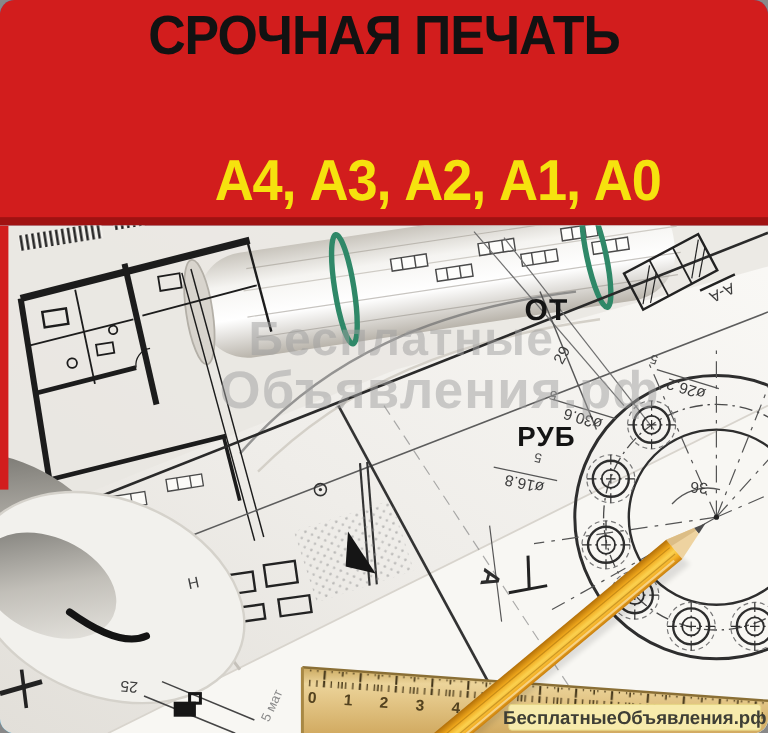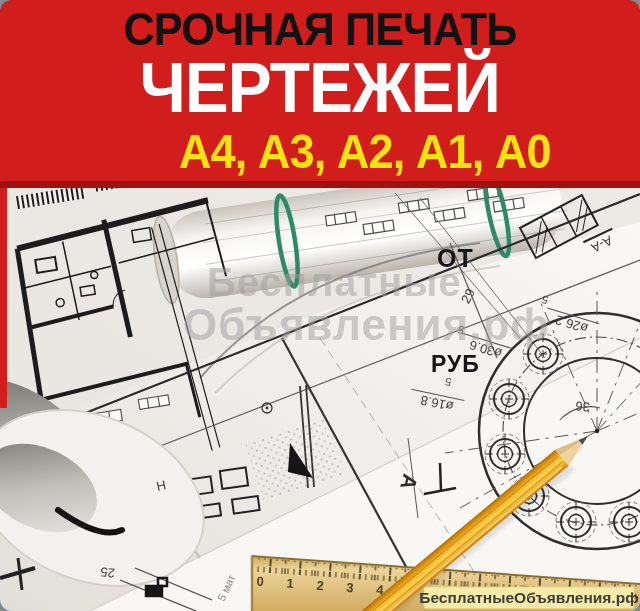--- a/index.html
+++ b/index.html
@@ -25,23 +25,20 @@
 </style>
 </head>
 <body>
 
 <div class="stage">
 
   <div class="header">
     <div class="h-line h-line1">
       <span>СРОЧНАЯ ПЕЧАТЬ</span>
     </div>
-    <div class="h-line h-line2">
-      <span>ЧЕРТЕЖЕЙ</span>
-    </div>
     <div class="h-line h-line3">
       <span>А4, А3, А2, А1, А0</span>
     </div>
     <div class="header-divider"></div>
   </div>
 
   <div class="photo">
   <svg width="640" height="423" viewBox="0 0 640 423">
     <defs>
       <linearGradient id="g-bg" x1="0" y1="1" x2="1" y2="0">

